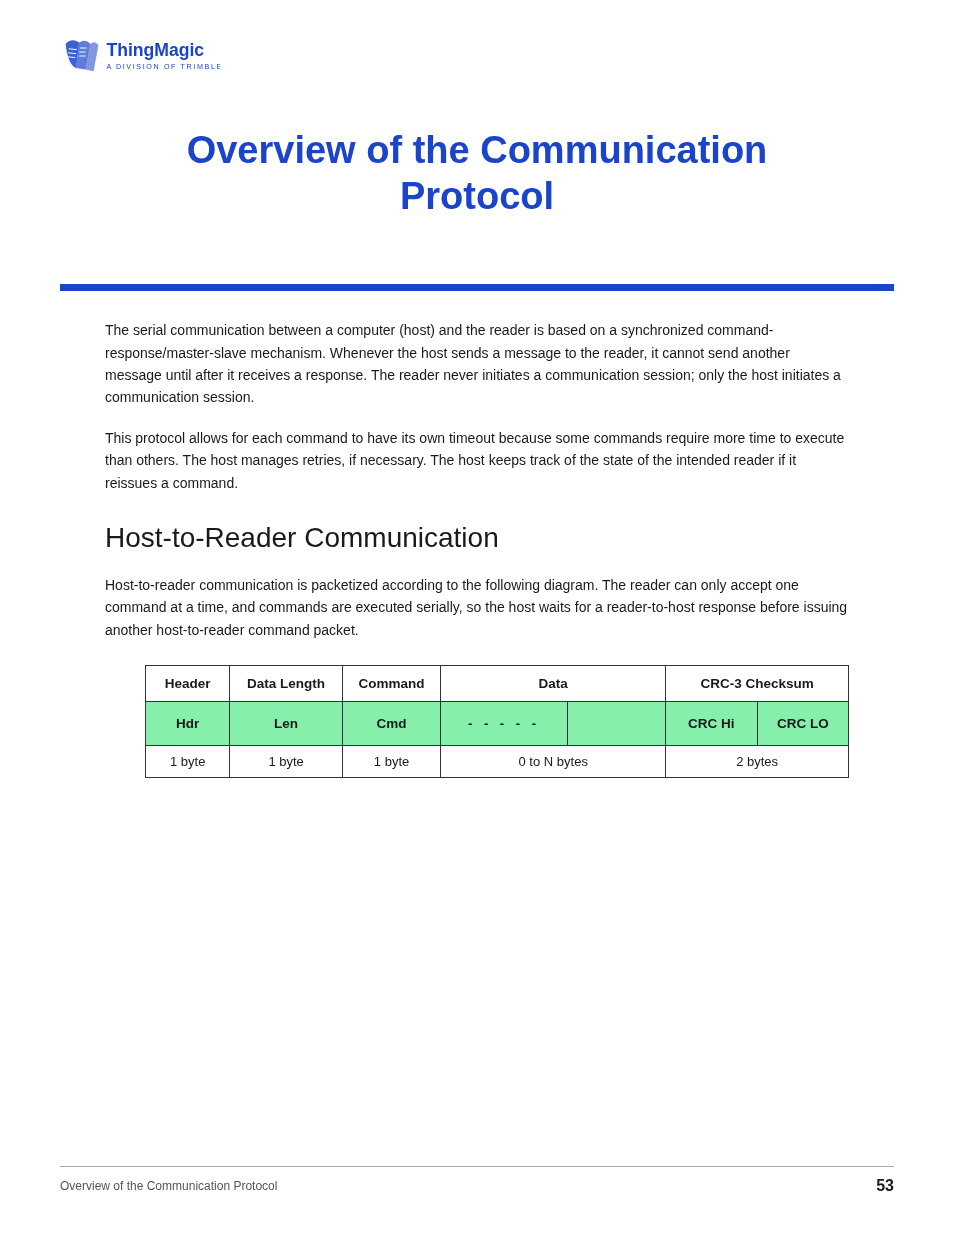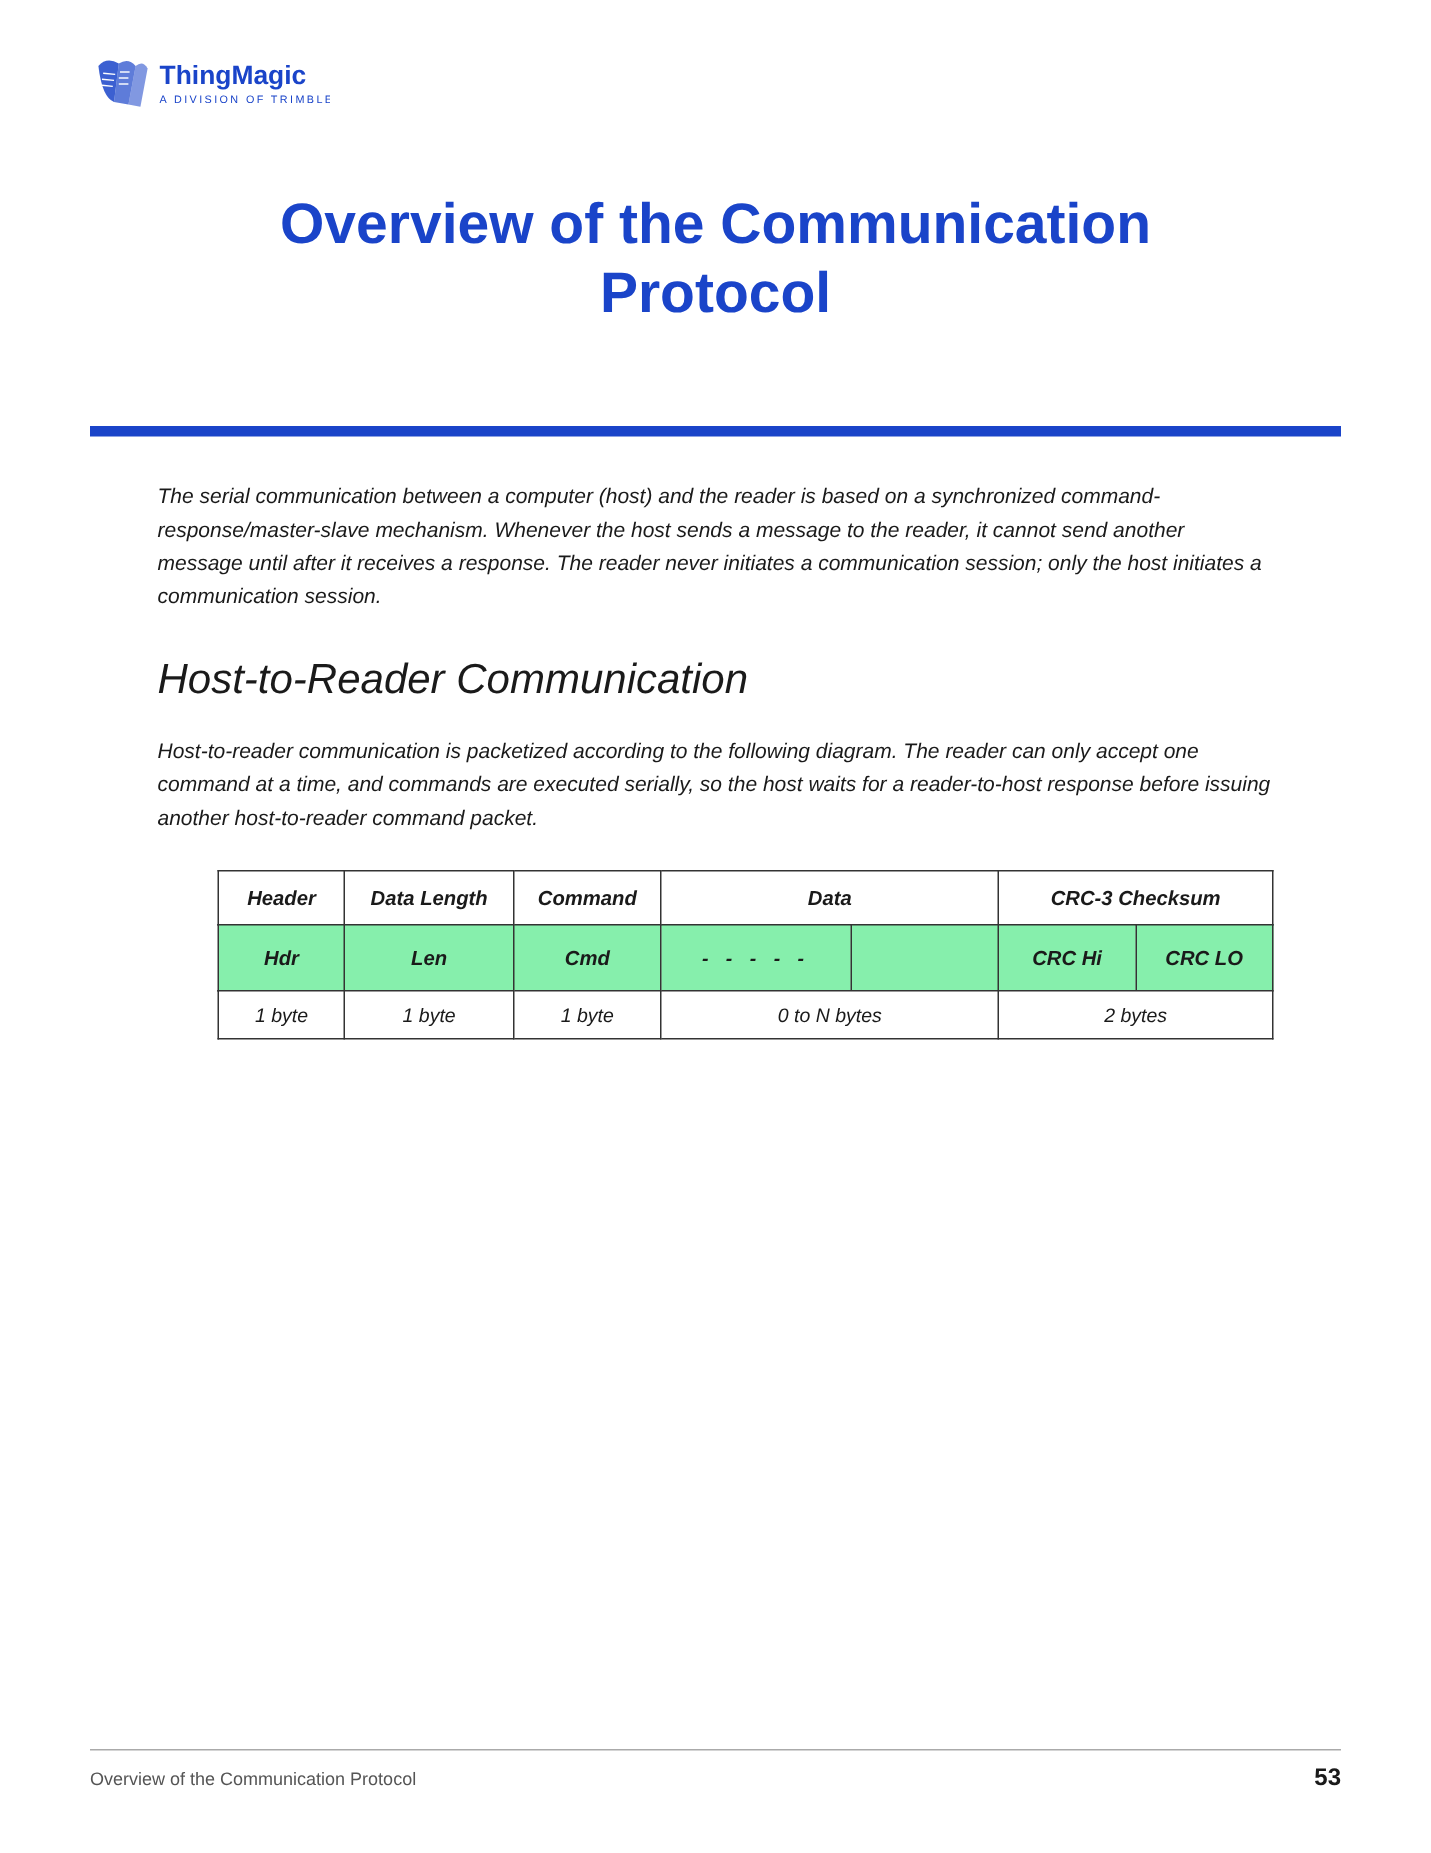--- a/index.html
+++ b/index.html
@@ -51,21 +51,20 @@
       padding: 40px 80px 10px 80px;
       color: #1a44c9;
       font-size: 38px;
       font-weight: 700;
       line-height: 1.2;
     }
 
     
     .content {
       padding: 0 105px 0 105px;
-      font-style: italic;
     }
 
     .intro-paragraph {
       font-size: 14px;
       line-height: 1.6;
       color: #1a1a1a;
       margin-bottom: 18px;
     }
 
     
@@ -205,20 +204,21 @@
 
   <div class="page-title">
     <span>Overview of the Communication</span><br>
     <span>Protocol</span>
   </div>
 
   <div class="blue-rule"></div>
 
   <div class="content">
     <p class="intro-paragraph" style="margin-top: 28px;">The serial communication between a computer (host) and the reader is based on a synchronized command-response/master-slave mechanism. Whenever the host sends a message to the reader, it cannot send another message until after it receives a response. The reader never initiates a communication session; only the host initiates a communication session.</p>
+    <p class="intro-paragraph">This protocol allows for each command to have its own timeout because some commands require more time to execute than others. The host manages retries, if necessary. The host keeps track of the state of the intended reader if it reissues a command.</p>
 
     <h2 class="section-heading">Host-to-Reader Communication</h2>
 
     <p class="intro-paragraph">Host-to-reader communication is packetized according to the following diagram. The reader can only accept one command at a time, and commands are executed serially, so the host waits for a reader-to-host response before issuing another host-to-reader command packet.</p>
 
     <div class="diagram-area">
 
       <table class="diagram-header-table">
         <tbody>
             <tr>

